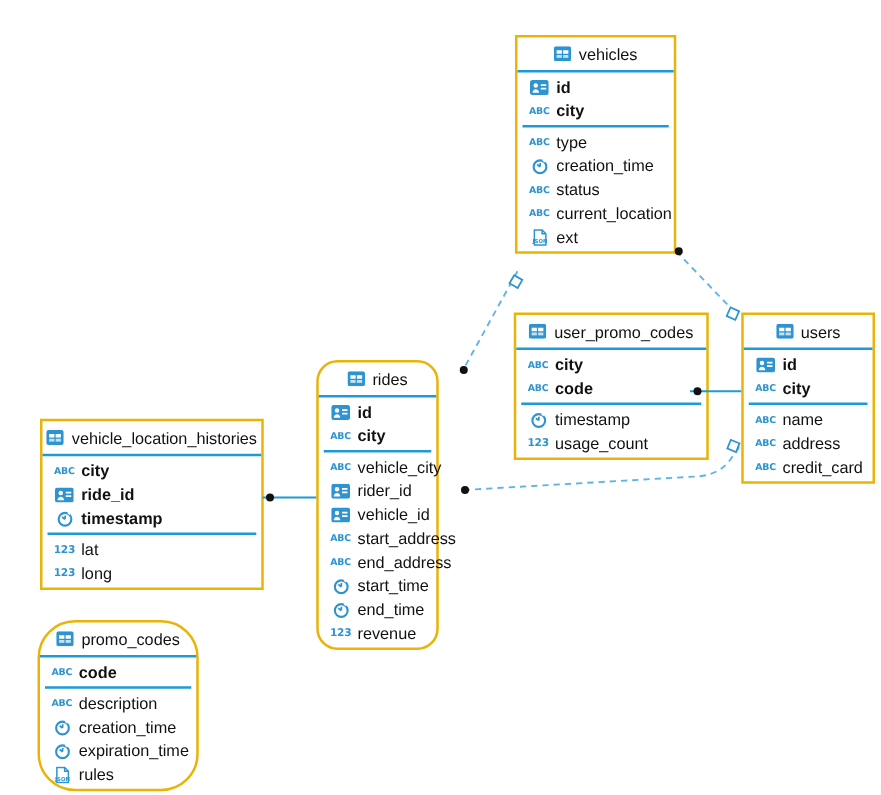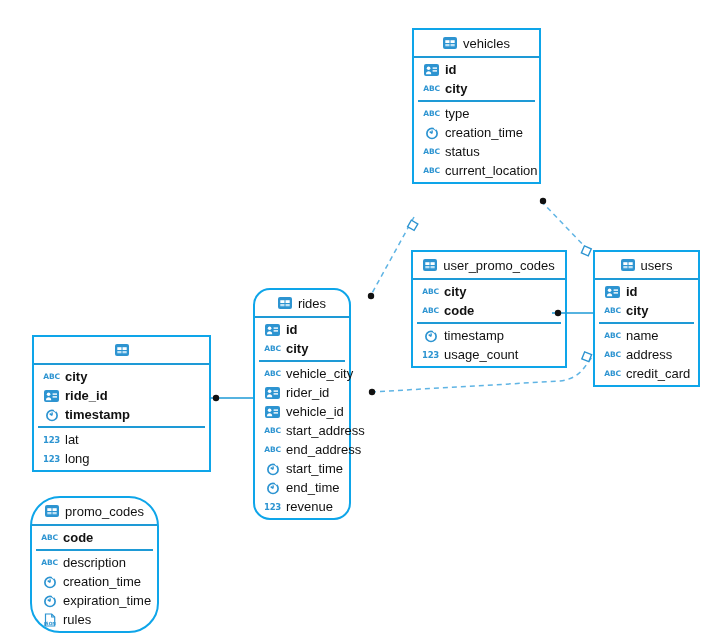--- a/index.html
+++ b/index.html
@@ -1,21 +1,21 @@
 <!DOCTYPE html>
 <html><head>
 <meta charset="utf-8">
 <style>
   html,body{margin:0;padding:0;background:#fff;}
   #canvas{
     position:relative;width:705px;height:636px;background:#ffffff;overflow:hidden;
     font-family:"Liberation Sans","DejaVu Sans",sans-serif;color:#111;
   }
   .table{
-    position:absolute;background:#fff;border:2px solid #0ea5e9;box-sizing:border-box;
+    position:absolute;background:#fff;border:2px solid #eab308;box-sizing:border-box;
   }
   .thead{
     display:flex;align-items:center;justify-content:center;gap:6px;
     height:26px;border-bottom:2px solid #1e9ad6;font-size:13px;color:#111;
     white-space:nowrap;padding:0 4px;
   }
   .tbody{padding:2px 4px;}
   .row{
     display:flex;align-items:center;height:19px;padding:0 5px;font-size:13px;
     white-space:nowrap;
@@ -88,20 +88,30 @@
         <span class="cname">creation_time</span>
       </div>
       <div class="row">
         <span class="cicon abc">ABC</span>
         <span class="cname">status</span>
       </div>
       <div class="row">
         <span class="cicon abc">ABC</span>
         <span class="cname">current_location</span>
       </div>
+      <div class="row">
+        <span class="cicon">
+            <svg width="14" height="14">
+              <path d="M2.5 1h6.2l3 3v9H2.5z" fill="#fff" stroke="#2d94d1" stroke-width="1.2"></path>
+              <path d="M8.7 1v3h3" fill="none" stroke="#2d94d1" stroke-width="1.2"></path>
+              <text x="7" y="11.6" font-size="4.3" text-anchor="middle" fill="#2d94d1" font-weight="bold" font-family="DejaVu Sans, sans-serif">JSON</text>
+            </svg>
+          </span>
+        <span class="cname">ext</span>
+      </div>
     </div>
   </div>
 
   <div class="table" style="left:411px;top:250px;width:156px;">
     <div class="thead">
       <span class="ticon">
         <svg width="14" height="12">
             <rect width="14" height="12" rx="2" fill="#2d94d1"></rect>
             <rect x="2.3" y="3.2" width="4.2" height="2.8" fill="#fff"></rect>
             <rect x="7.5" y="3.2" width="4.2" height="2.8" fill="#fff"></rect>
@@ -282,20 +292,21 @@
     <div class="thead">
       <span class="ticon">
         <svg width="14" height="12">
             <rect width="14" height="12" rx="2" fill="#2d94d1"></rect>
             <rect x="2.3" y="3.2" width="4.2" height="2.8" fill="#fff"></rect>
             <rect x="7.5" y="3.2" width="4.2" height="2.8" fill="#fff"></rect>
             <rect x="2.3" y="7" width="4.2" height="2.3" fill="#bfe2f5"></rect>
             <rect x="7.5" y="7" width="4.2" height="2.3" fill="#bfe2f5"></rect>
           </svg>
       </span>
+      <span>vehicle_location_histories</span>
     </div>
     <div class="tbody">
       <div class="row key">
         <span class="cicon abc">ABC</span>
         <span class="cname">city</span>
       </div>
       <div class="row key">
         <span class="cicon">
             <svg width="15" height="12">
               <rect width="15" height="12" rx="2" fill="#2d94d1"></rect>

